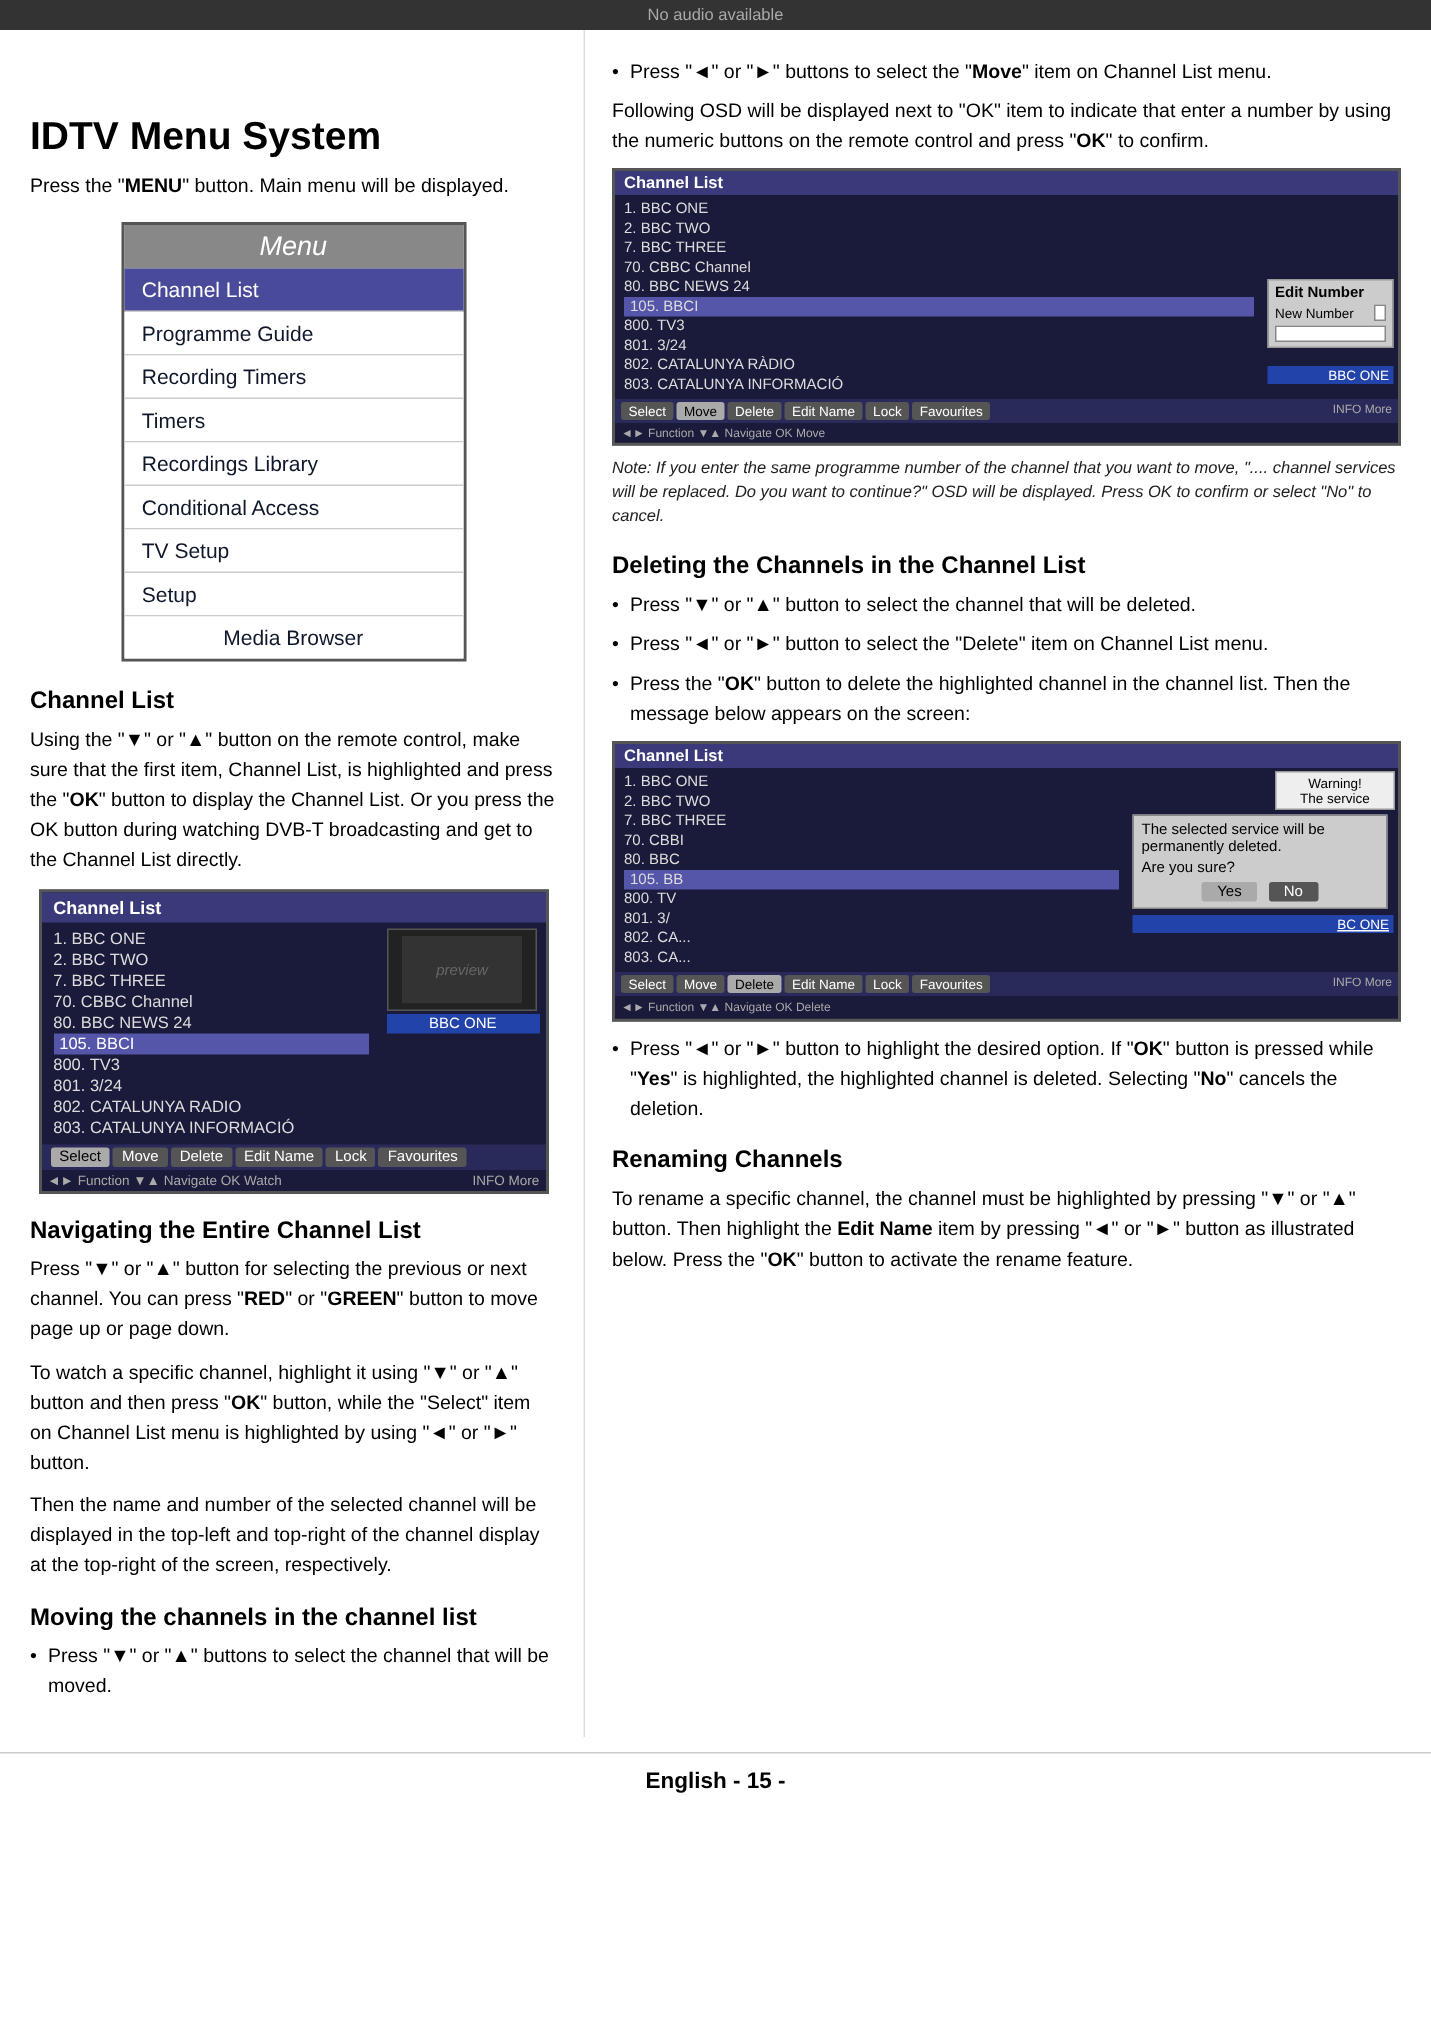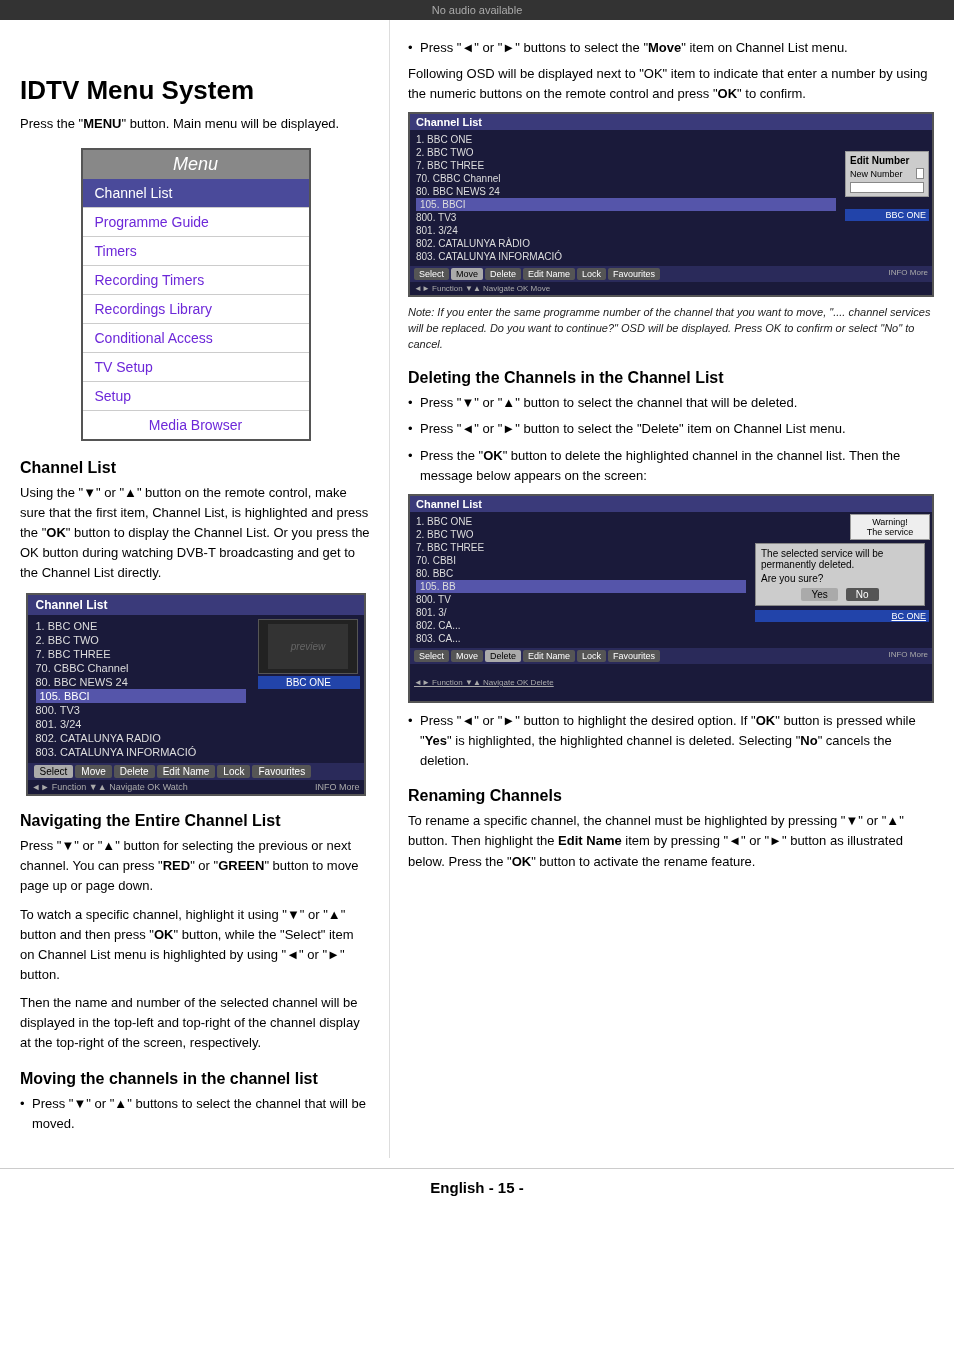--- a/index.html
+++ b/index.html
@@ -74,21 +74,21 @@
       font-size: 18px;
       padding: 4px 0;
       font-style: italic;
     }
 
     .menu-item {
       background: #fff;
       border-bottom: 1px solid #ccc;
       padding: 6px 12px;
       font-size: 14px;
-      color: #6d28d9;
+      color: #0f172a;
     }
 
     .menu-item:last-child {
       border-bottom: none;
       text-align: center;
     }
 
     .menu-item.highlighted {
       background: #4a4a9a;
       color: #fff;
@@ -240,20 +240,21 @@
     }
 
     .cls-channel-item.hl {
       background: #5555aa;
       padding: 1px 4px;
     }
 
     .cls-right {
       width: 90px;
       padding: 3px;
+      margin-top: 35px;
     }
 
     .cls-footer {
       background: #2a2a5a;
       display: flex;
       justify-content: space-between;
       padding: 2px 4px;
       font-size: 9px;
     }
 
@@ -338,22 +339,22 @@
       <div class="idtv-title">IDTV Menu System</div>
 
       <div class="intro-text">
         Press the "<b>MENU</b>" button. Main menu will be displayed.
       </div>
 
       <div class="menu-box">
         <div class="menu-box-title">Menu</div>
         <div class="menu-item highlighted">Channel List</div>
         <div class="menu-item">Programme Guide</div>
+        <div class="menu-item">Recording Timers</div>
         <div class="menu-item">Timers</div>
-        <div class="menu-item">Recording Timers</div>
         <div class="menu-item">Recordings Library</div>
         <div class="menu-item">Conditional Access</div>
         <div class="menu-item">TV Setup</div>
         <div class="menu-item">Setup</div>
         <div class="menu-item">Media Browser</div>
       </div>
 
       <div class="section-heading">Channel List</div>
       <div class="body-text">
         Using the "▼" or "▲" button on the remote control, make sure that the first item, Channel List, is highlighted and press the "<b>OK</b>" button to display the Channel List. Or you press the OK button during watching DVB-T broadcasting and get to the Channel List directly.
@@ -521,21 +522,21 @@
           <div class="cls-footer-tabs">
             <span class="cls-tab">Select</span>
             <span class="cls-tab">Move</span>
             <span class="cls-tab active">Delete</span>
             <span class="cls-tab">Edit Name</span>
             <span class="cls-tab">Lock</span>
             <span class="cls-tab">Favourites</span>
           </div>
           <span class="cls-nav">INFO More</span>
         </div>
-        <div style="background:#1a1a3a;color:#aaa;font-size:8px;padding:14px 4px;text-decoration:underline;">
+        <div style="background:#1a1a3a;color:#aaa;font-size:8px;padding:3px 4px;">
           ◄► Function ▼▲ Navigate OK Delete
         </div>
       </div>
 
       <div class="bullet-item" style="margin-top:8px;">
         Press "◄" or "►" button to highlight the desired option. If "<b>OK</b>" button is pressed while "<b>Yes</b>" is highlighted, the highlighted channel is deleted. Selecting "<b>No</b>" cancels the deletion.
       </div>
 
       <div class="section-heading">Renaming Channels</div>
       <div class="body-text">

